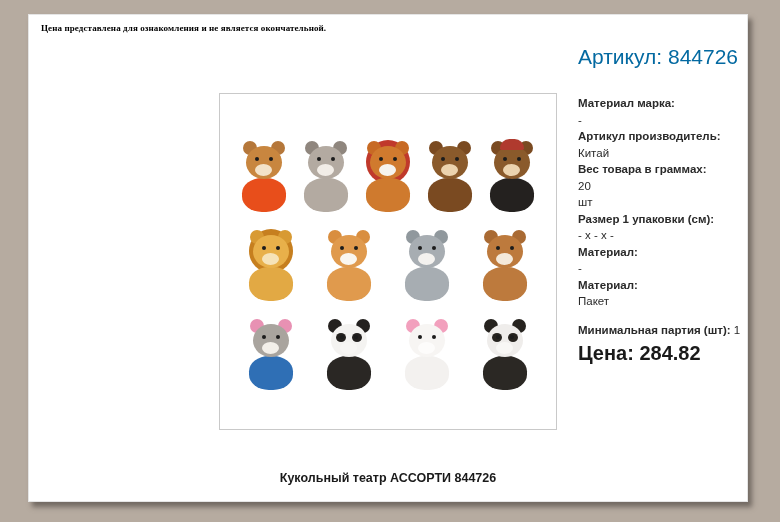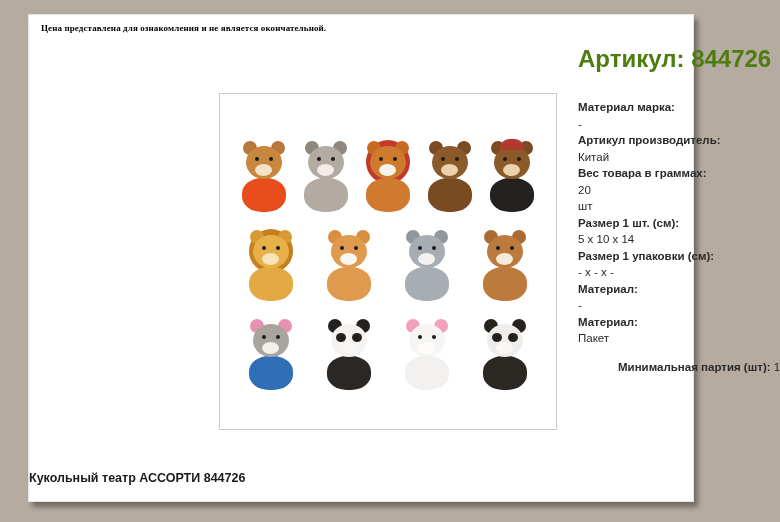--- a/index.html
+++ b/index.html
@@ -3,21 +3,21 @@
 <meta charset="utf-8">
 <style>
   html,body{margin:0;padding:0;}
   body{
     width:780px;height:522px;position:relative;overflow:hidden;
     background:#b6aba0;
     font-family:"Liberation Sans", sans-serif;
     color:#1d1d1d;
   }
   .page{
-    position:absolute;left:28px;top:14px;width:666px;height:488px;
+    position:absolute;left:28px;top:14px;width:720px;height:488px;
     background:#ffffff;
     border:1px solid rgba(0,0,0,0.10);
     box-shadow:4px 5px 5px rgba(70,64,58,0.60);
     box-sizing:border-box;
   }
   .disclaimer{
     position:absolute;left:12px;top:8px;
     font-family:"Liberation Serif", serif;
     font-weight:bold;font-size:9px;color:#000;
     letter-spacing:0.1px;
@@ -45,37 +45,36 @@
   .patch-shape{width:10px;height:9px;border-radius:50%;top:19px;z-index:3;}
   .patch-l{left:16px;} .patch-r{left:32px;}
   .eye-shape{width:4px;height:4px;border-radius:50%;background:#1c1c1c;top:21px;z-index:5;}
   .eye-l{left:20px;} .eye-r{left:34px;}
   .muzzle-shape{width:17px;height:12px;border-radius:50%;left:20px;top:28px;z-index:4;}
   .hat-shape{width:24px;height:11px;border-radius:11px 11px 2px 2px;left:17px;top:3px;z-index:6;}
   .details-col{
     position:absolute;left:549px;top:30px;width:166px;
   }
   .article-heading{
-    font-size:24px;font-weight:bold;color:#4d7c0f;
+    font-size:21px;font-weight:normal;color:#0369a1;
     margin:0 0 26px 0;white-space:nowrap;
   }
   .field{margin:0;}
   .field-label{font-size:11.5px;font-weight:bold;line-height:16.5px;color:#2a2a2a;}
   .field-value{font-size:11.5px;line-height:16.5px;color:#2a2a2a;}
   .min-batch{
     margin-top:13px;font-size:11.5px;font-weight:bold;color:#2a2a2a;line-height:15px;
     white-space:nowrap;
-    margin-left:40px;
   }
   .min-batch .mb-value{font-weight:normal;}
   .price-line{
     margin-top:4px;font-size:20px;font-weight:bold;color:#1a1a1a;white-space:nowrap;
   }
   .product-title{
-    position:absolute;left:0;right:0;top:456px;text-align:left;
+    position:absolute;left:0;right:0;top:456px;text-align:center;
     font-size:12.5px;font-weight:bold;color:#1a1a1a;
   }
 </style>
 </head>
 <body>
 
 <div class="page">
 
   <div class="disclaimer">Цена представлена для ознакомления и не является окончательной.</div>
 
@@ -226,38 +225,38 @@
       <div class="field-value">Китай</div>
     </div>
     <div class="field">
       <div class="field-label">Вес товара в граммах:</div>
       <div class="field-value">20</div>
     </div>
     <div class="field">
       <div class="field-value">шт</div>
     </div>
     <div class="field">
-      <div class="field-label">Размер 1 шт. (см):</div>
-      <div class="field-value">5 x 10 x 14</div>
-    </div>
-    <div class="field">
       <div class="field-label">Размер 1 упаковки (см):</div>
       <div class="field-value">- x - x -</div>
     </div>
     <div class="field">
       <div class="field-label">Материал:</div>
       <div class="field-value">-</div>
     </div>
     <div class="field">
       <div class="field-label">Материал:</div>
       <div class="field-value">Пакет</div>
     </div>
 
     <div class="min-batch">
       <span>Минимальная партия (шт):</span>
       <span class="mb-value">1</span>
     </div>
 
+    <div class="price-line">
+      <span>Цена:</span>
+      <span>284.82</span>
+    </div>
   </div>
 
   <div class="product-title">Кукольный театр АССОРТИ 844726</div>
 
 </div>
 
 </body></html>

